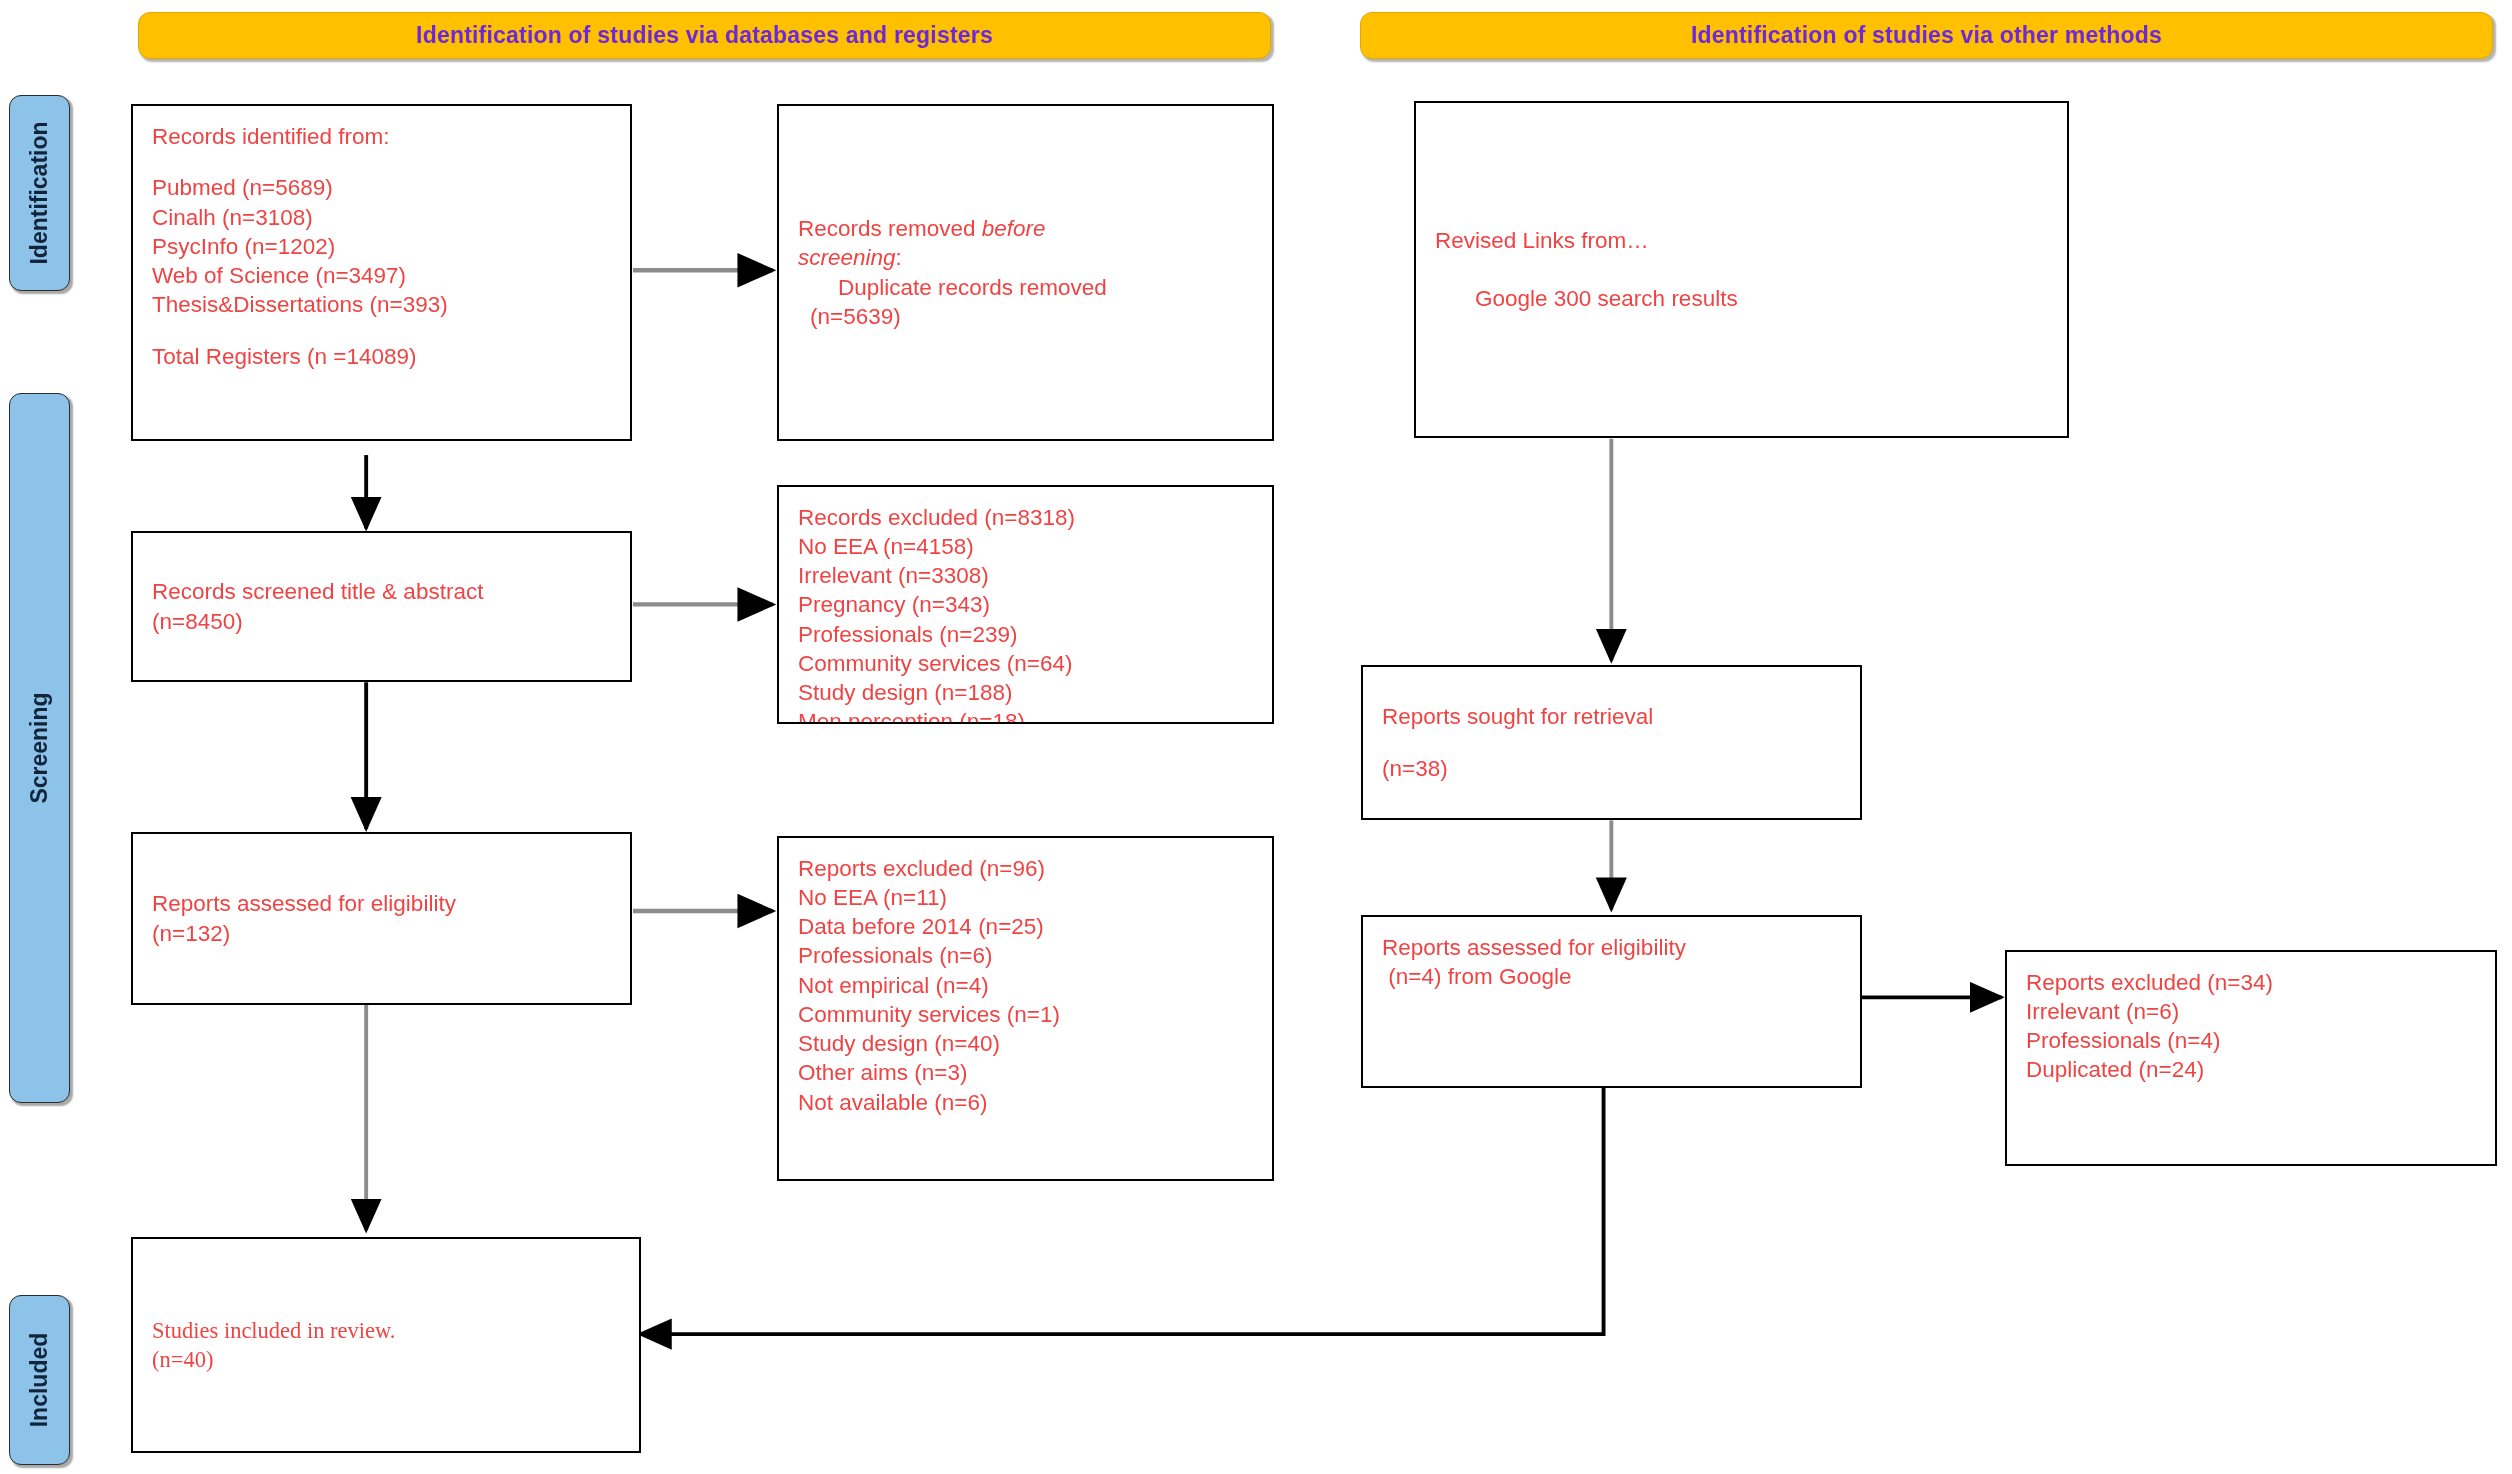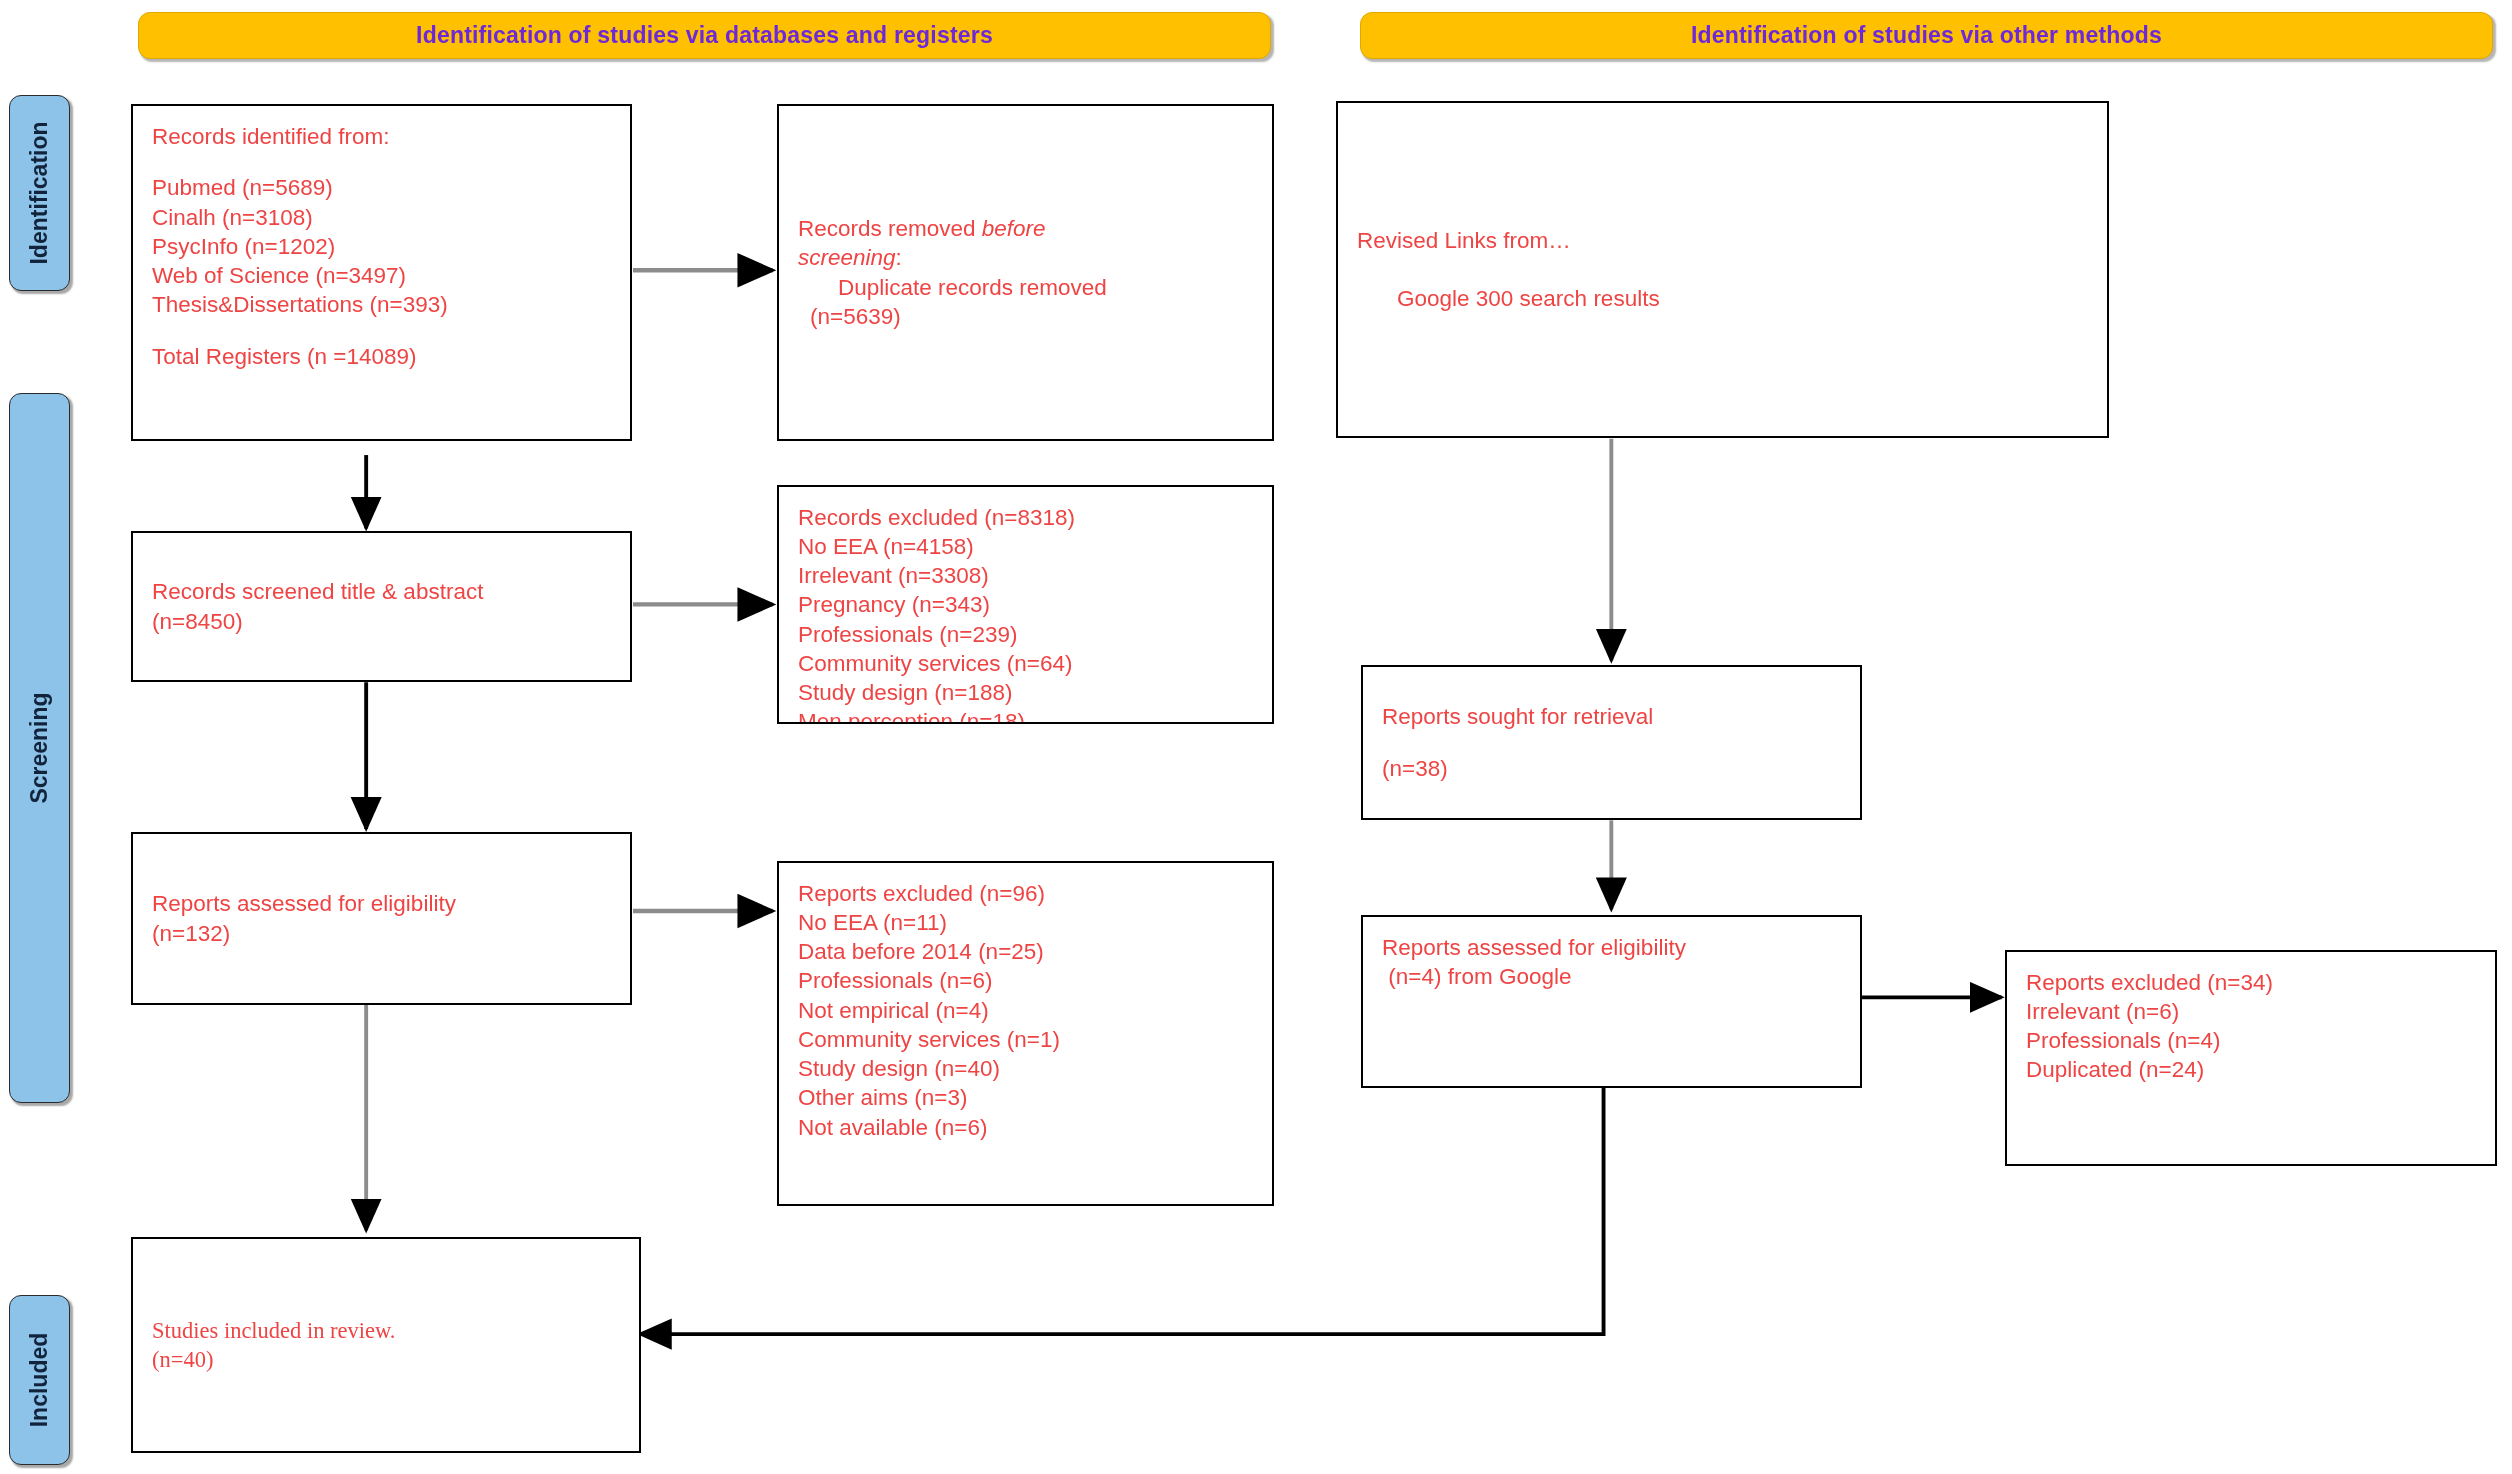--- a/index.html
+++ b/index.html
@@ -151,38 +151,38 @@
     <div class="ln">Community services (n=64)</div>
     <div class="ln">Study design (n=188)</div>
     <div class="ln">Men perception (n=18)</div>
   </div>
 
   <div class="box vcenter" style="left:131px;top:832px;width:501px;height:173px;">
     <div class="ln">Reports assessed for eligibility</div>
     <div class="ln">(n=132)</div>
   </div>
 
-  <div class="box vtop" style="left:777px;top:836px;width:497px;height:345px;margin-top:25px;">
+  <div class="box vtop" style="left:777px;top:836px;width:497px;height:345px;">
     <div class="ln">Reports excluded (n=96)</div>
     <div class="ln">No EEA (n=11)</div>
     <div class="ln">Data before 2014 (n=25)</div>
     <div class="ln">Professionals (n=6)</div>
     <div class="ln">Not empirical (n=4)</div>
     <div class="ln">Community services (n=1)</div>
     <div class="ln">Study design (n=40)</div>
     <div class="ln">Other aims (n=3)</div>
     <div class="ln">Not available (n=6)</div>
   </div>
 
   <div class="box vcenter" style="left:131px;top:1237px;width:510px;height:216px;font-family:Liberation Serif, serif;">
     <div class="ln">Studies included in review.</div>
     <div class="ln">(n=40)</div>
   </div>
 
-  <div class="box vcenter" style="left:1336px;top:101px;width:773px;height:337px;gap:28px;">
+  <div class="box vcenter" style="left:1414px;top:101px;width:655px;height:337px;gap:28px;">
     <div class="ln">Revised Links from…</div>
     <div class="ln indent">Google 300 search results</div>
   </div>
 
   <div class="box vcenter" style="left:1361px;top:665px;width:501px;height:155px;">
     <div class="ln">Reports sought for retrieval</div>
     <div class="gap"></div>
     <div class="ln">(n=38)</div>
   </div>
 

